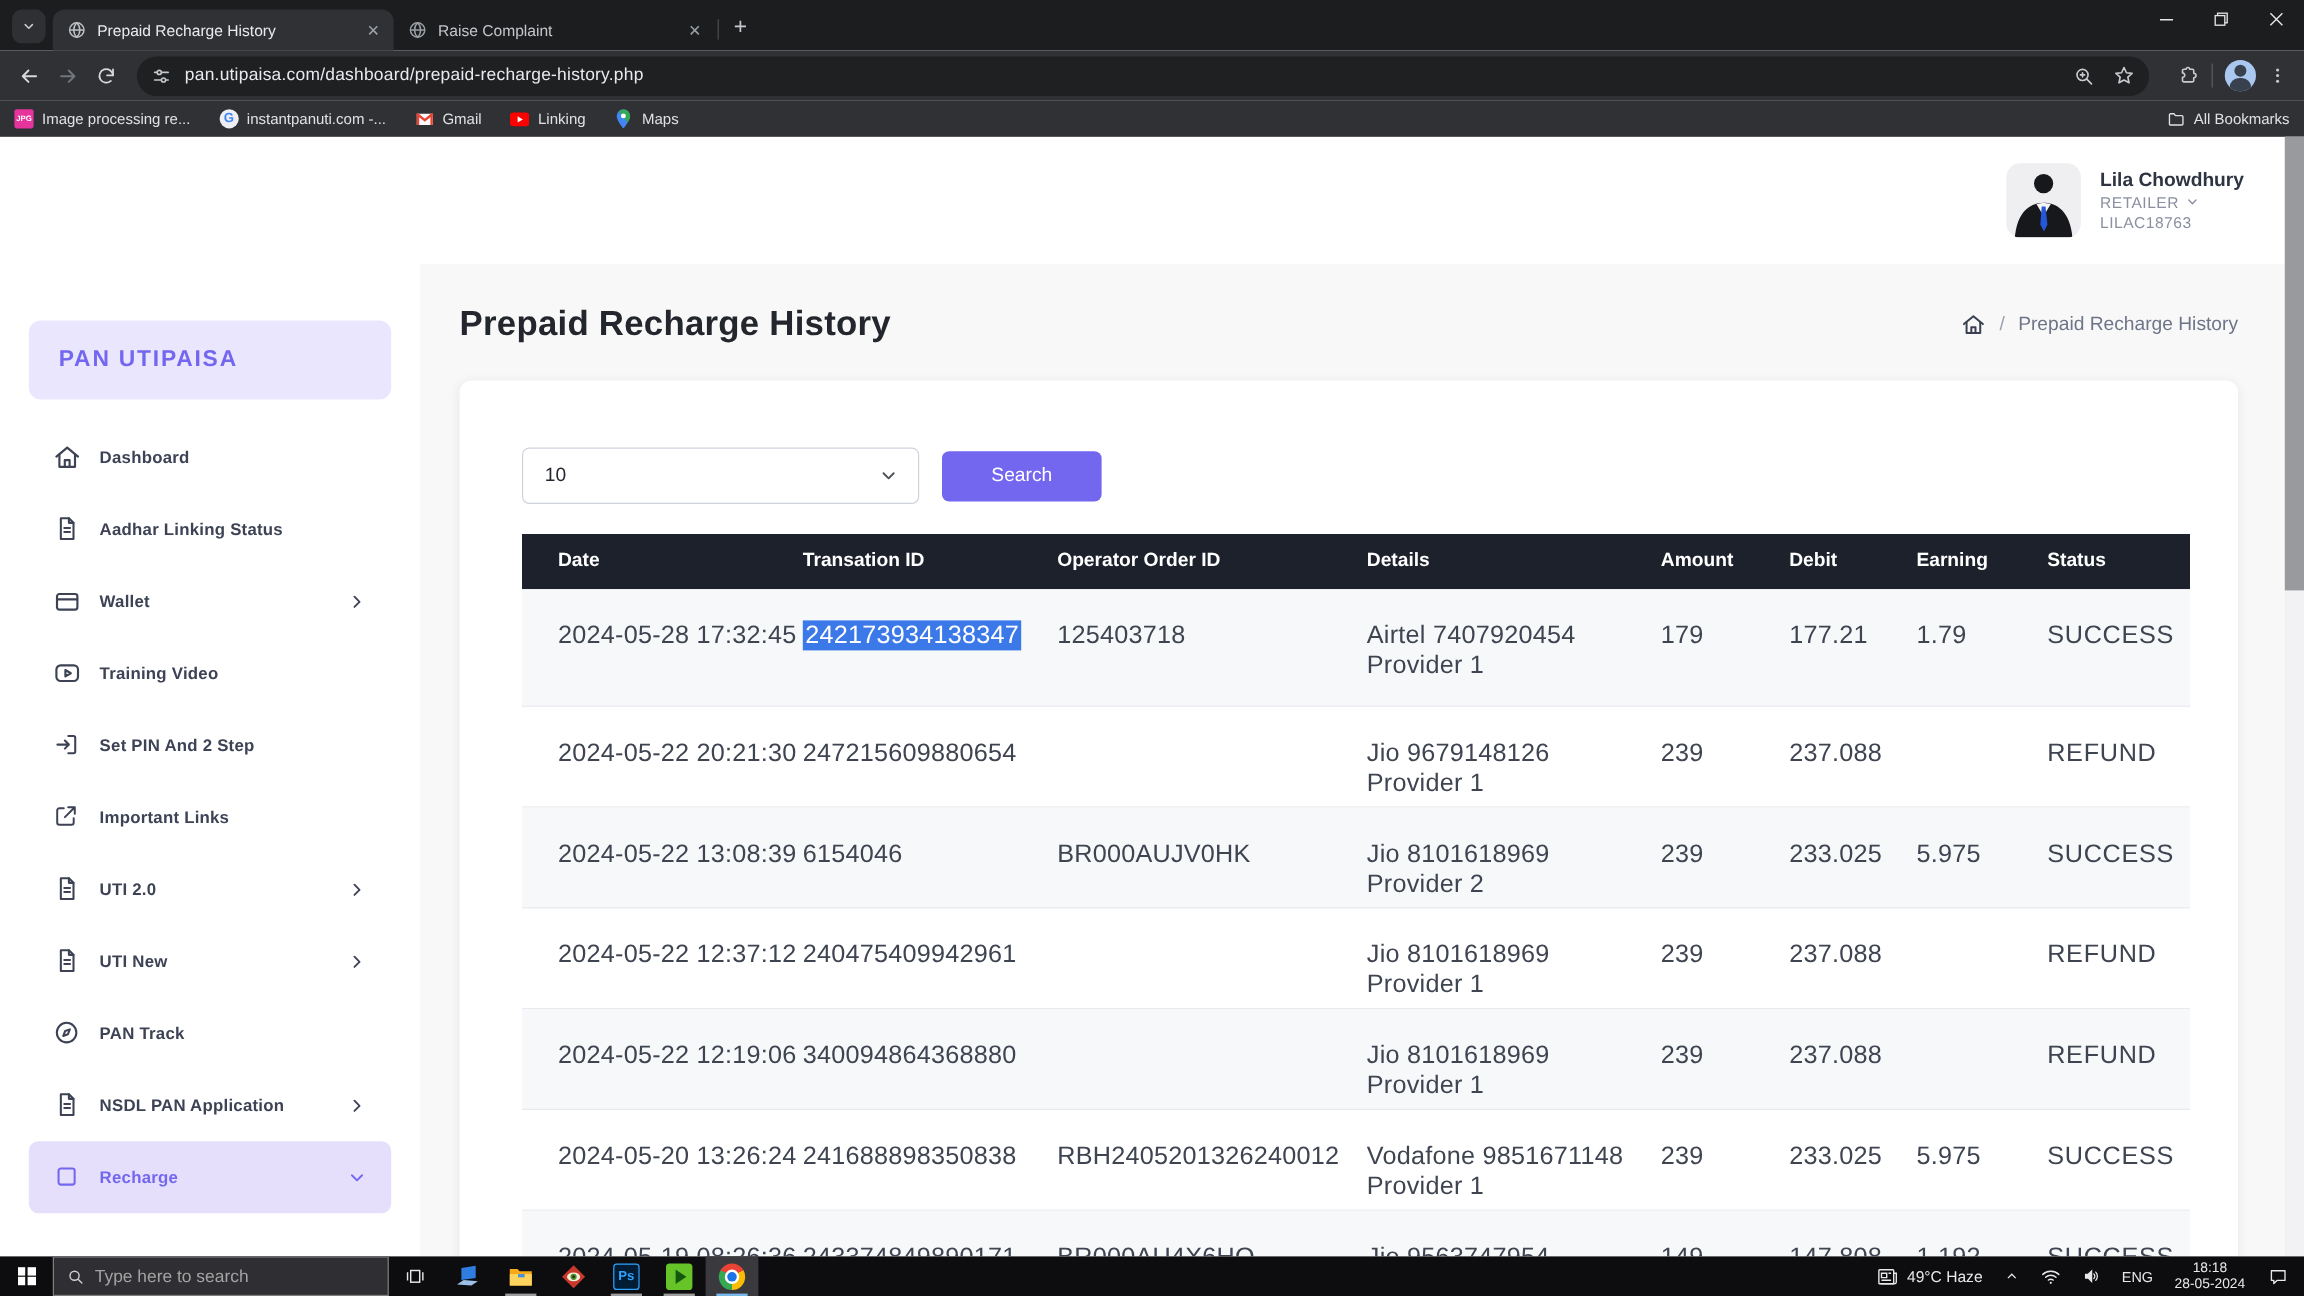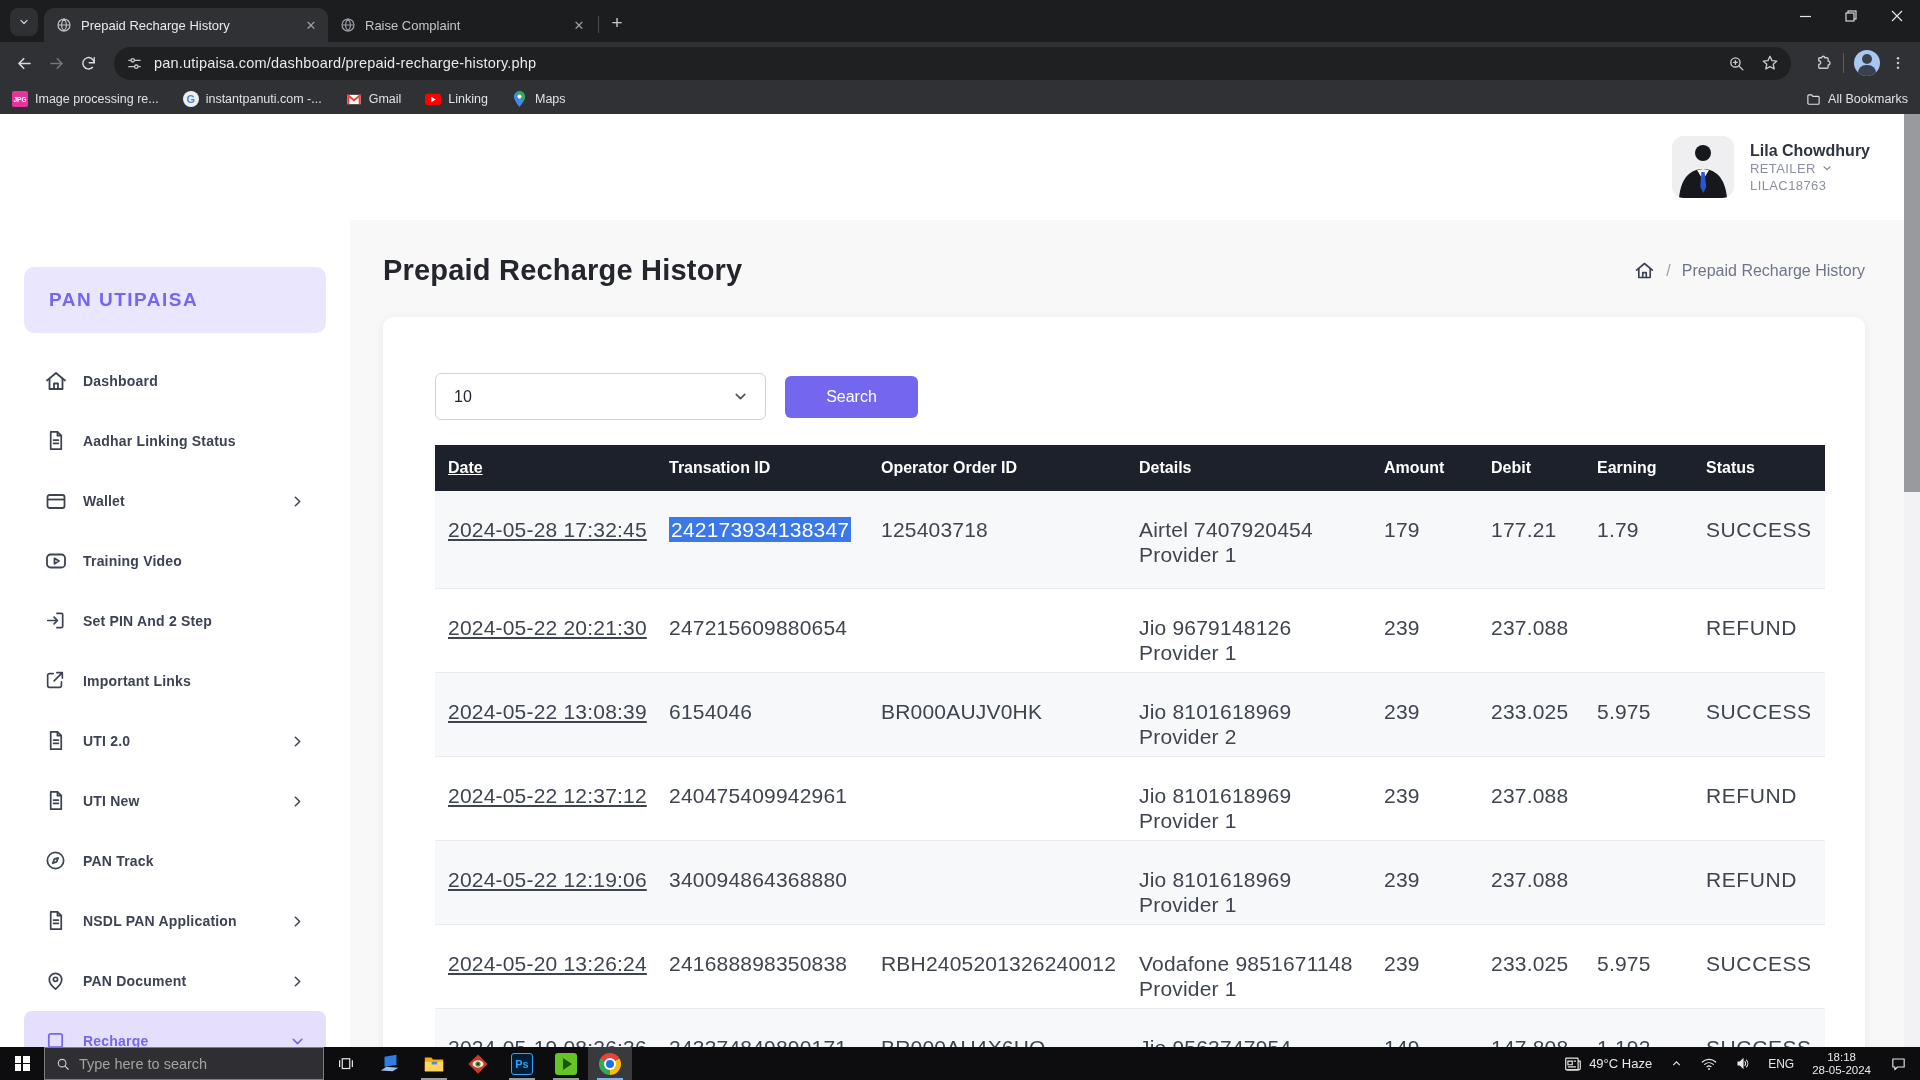--- a/index.html
+++ b/index.html
@@ -70,21 +70,21 @@
   .card { margin-top:30px; background:#fff; border-radius:10px; box-shadow:0 2px 10px rgba(28,33,52,.08); padding:56px 40px 0 52px; height:760px; }
   .controls { display:flex; align-items:center; gap:19px; }
   .select { width:331px; height:47px; border:1px solid #cfd3db; border-radius:6px; background:#fff; display:flex; align-items:center; justify-content:space-between; padding:0 16px 0 18px; font-size:16px; color:#23262e; cursor:pointer; }
   .sel-chev { width:17px; height:17px; color:#4a4f58; }
   .search-btn { width:133px; height:42px; background:#7367f0; color:#fff; border:none; border-radius:6px; font-size:16px; cursor:pointer; font-family:"Liberation Sans", sans-serif; }
 
   .table { margin-top:25px; }
   .thead, .tr { display:grid; grid-template-columns:234px 212px 258px 245px 107px 106px 109px 1fr; }
   .thead { background:#1d212c; height:46px; align-items:center; }
   .th { color:#fff; font-size:16px; font-weight:bold; }
-  .th:first-child, .td:first-child { padding-left:13px;text-decoration:underline; }
+  .th:first-child, .td:first-child { padding-left:30px; }
   .tr { border-bottom:1px solid #e9eaef; height:84px; }
   .tr.odd { background:#f7f8fa; }
   .tr.first { height:98px; }
   .td { padding-top:26px; font-size:21px; color:#3f4451; line-height:25px; letter-spacing:.2px; }
   .td .sel { background:#3b79e8; color:#fff; padding:1px 2px; }
   .td.status { letter-spacing:.6px; }
 
   
   .scrollbar { position:absolute; top:114px; right:0; bottom:33px; width:16px; background:#f2f2f4; z-index:6; }
   .scroll-thumb { position:absolute; top:0; left:0; width:16px; height:378px; background:#999a9e; }
@@ -354,30 +354,20 @@
             </svg></span>
           <span class="si-label">PAN Track</span>
         </div>
         <div class="side-item">
           <span class="si-icon"><svg viewBox="0 0 24 24" width="23" height="23" fill="none" stroke="currentColor" stroke-width="1.8" stroke-linecap="round" stroke-linejoin="round">
               <path d="M7 3h7l4 4v14H7z"></path>
               <path d="M14 3v4h4"></path>
               <path d="M10 11.5h5M10 15h5"></path>
             </svg></span>
           <span class="si-label">NSDL PAN Application</span>
-          <span class="si-chev"><svg viewBox="0 0 24 24" width="17" height="17" fill="none" stroke="currentColor" stroke-width="2.2" stroke-linecap="round" stroke-linejoin="round">
-              <path d="m9 6 6 6-6 6"></path>
-            </svg></span>
-        </div>
-        <div class="side-item">
-          <span class="si-icon"><svg viewBox="0 0 24 24" width="23" height="23" fill="none" stroke="currentColor" stroke-width="1.8" stroke-linejoin="round">
-              <path d="M12 21s-6.5-5.3-6.5-10a6.5 6.5 0 0 1 13 0C18.5 15.7 12 21 12 21z"></path>
-              <circle cx="12" cy="10.8" r="2.2"></circle>
-            </svg></span>
-          <span class="si-label">PAN Document</span>
           <span class="si-chev"><svg viewBox="0 0 24 24" width="17" height="17" fill="none" stroke="currentColor" stroke-width="2.2" stroke-linecap="round" stroke-linejoin="round">
               <path d="m9 6 6 6-6 6"></path>
             </svg></span>
         </div>
         <div class="side-item active">
           <span class="si-icon"><svg viewBox="0 0 24 24" width="23" height="23" fill="none" stroke="currentColor" stroke-width="1.8">
               <rect x="5" y="5" width="14" height="14" rx="2"></rect>
             </svg></span>
           <span class="si-label">Recharge</span>
           <span class="si-chev"><svg viewBox="0 0 24 24" width="17" height="17" fill="none" stroke="currentColor" stroke-width="2.2" stroke-linecap="round" stroke-linejoin="round">

